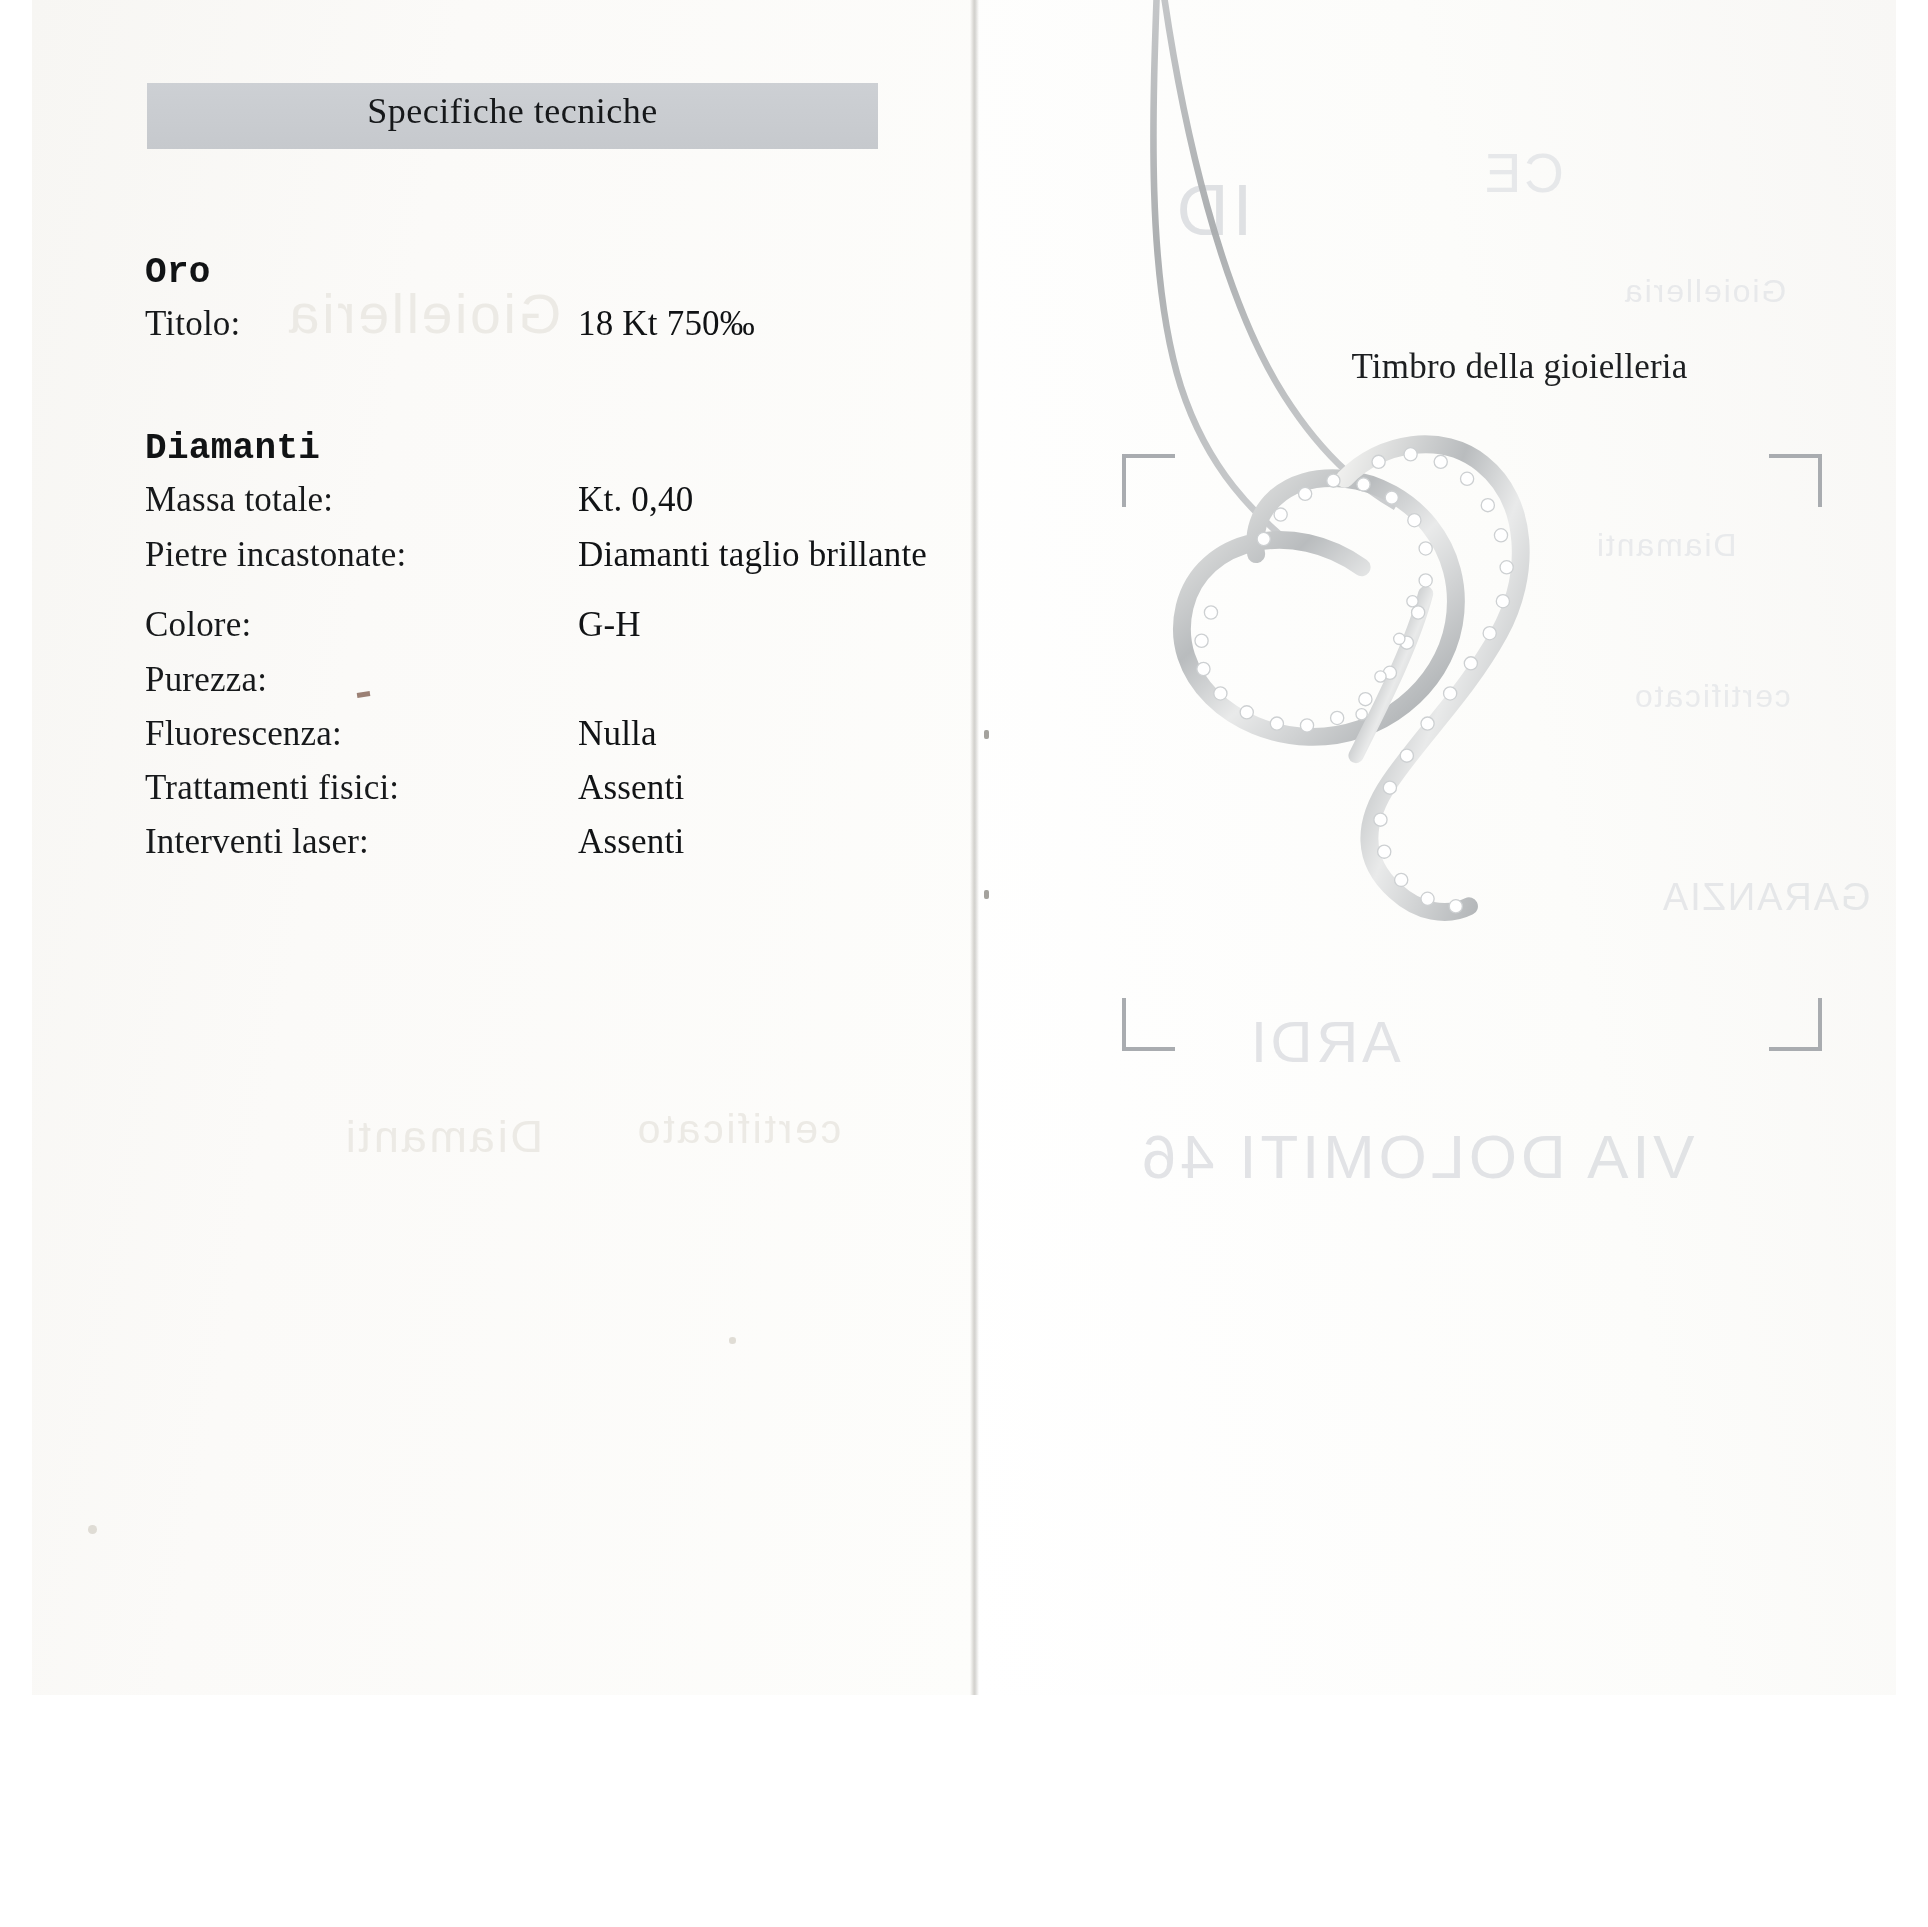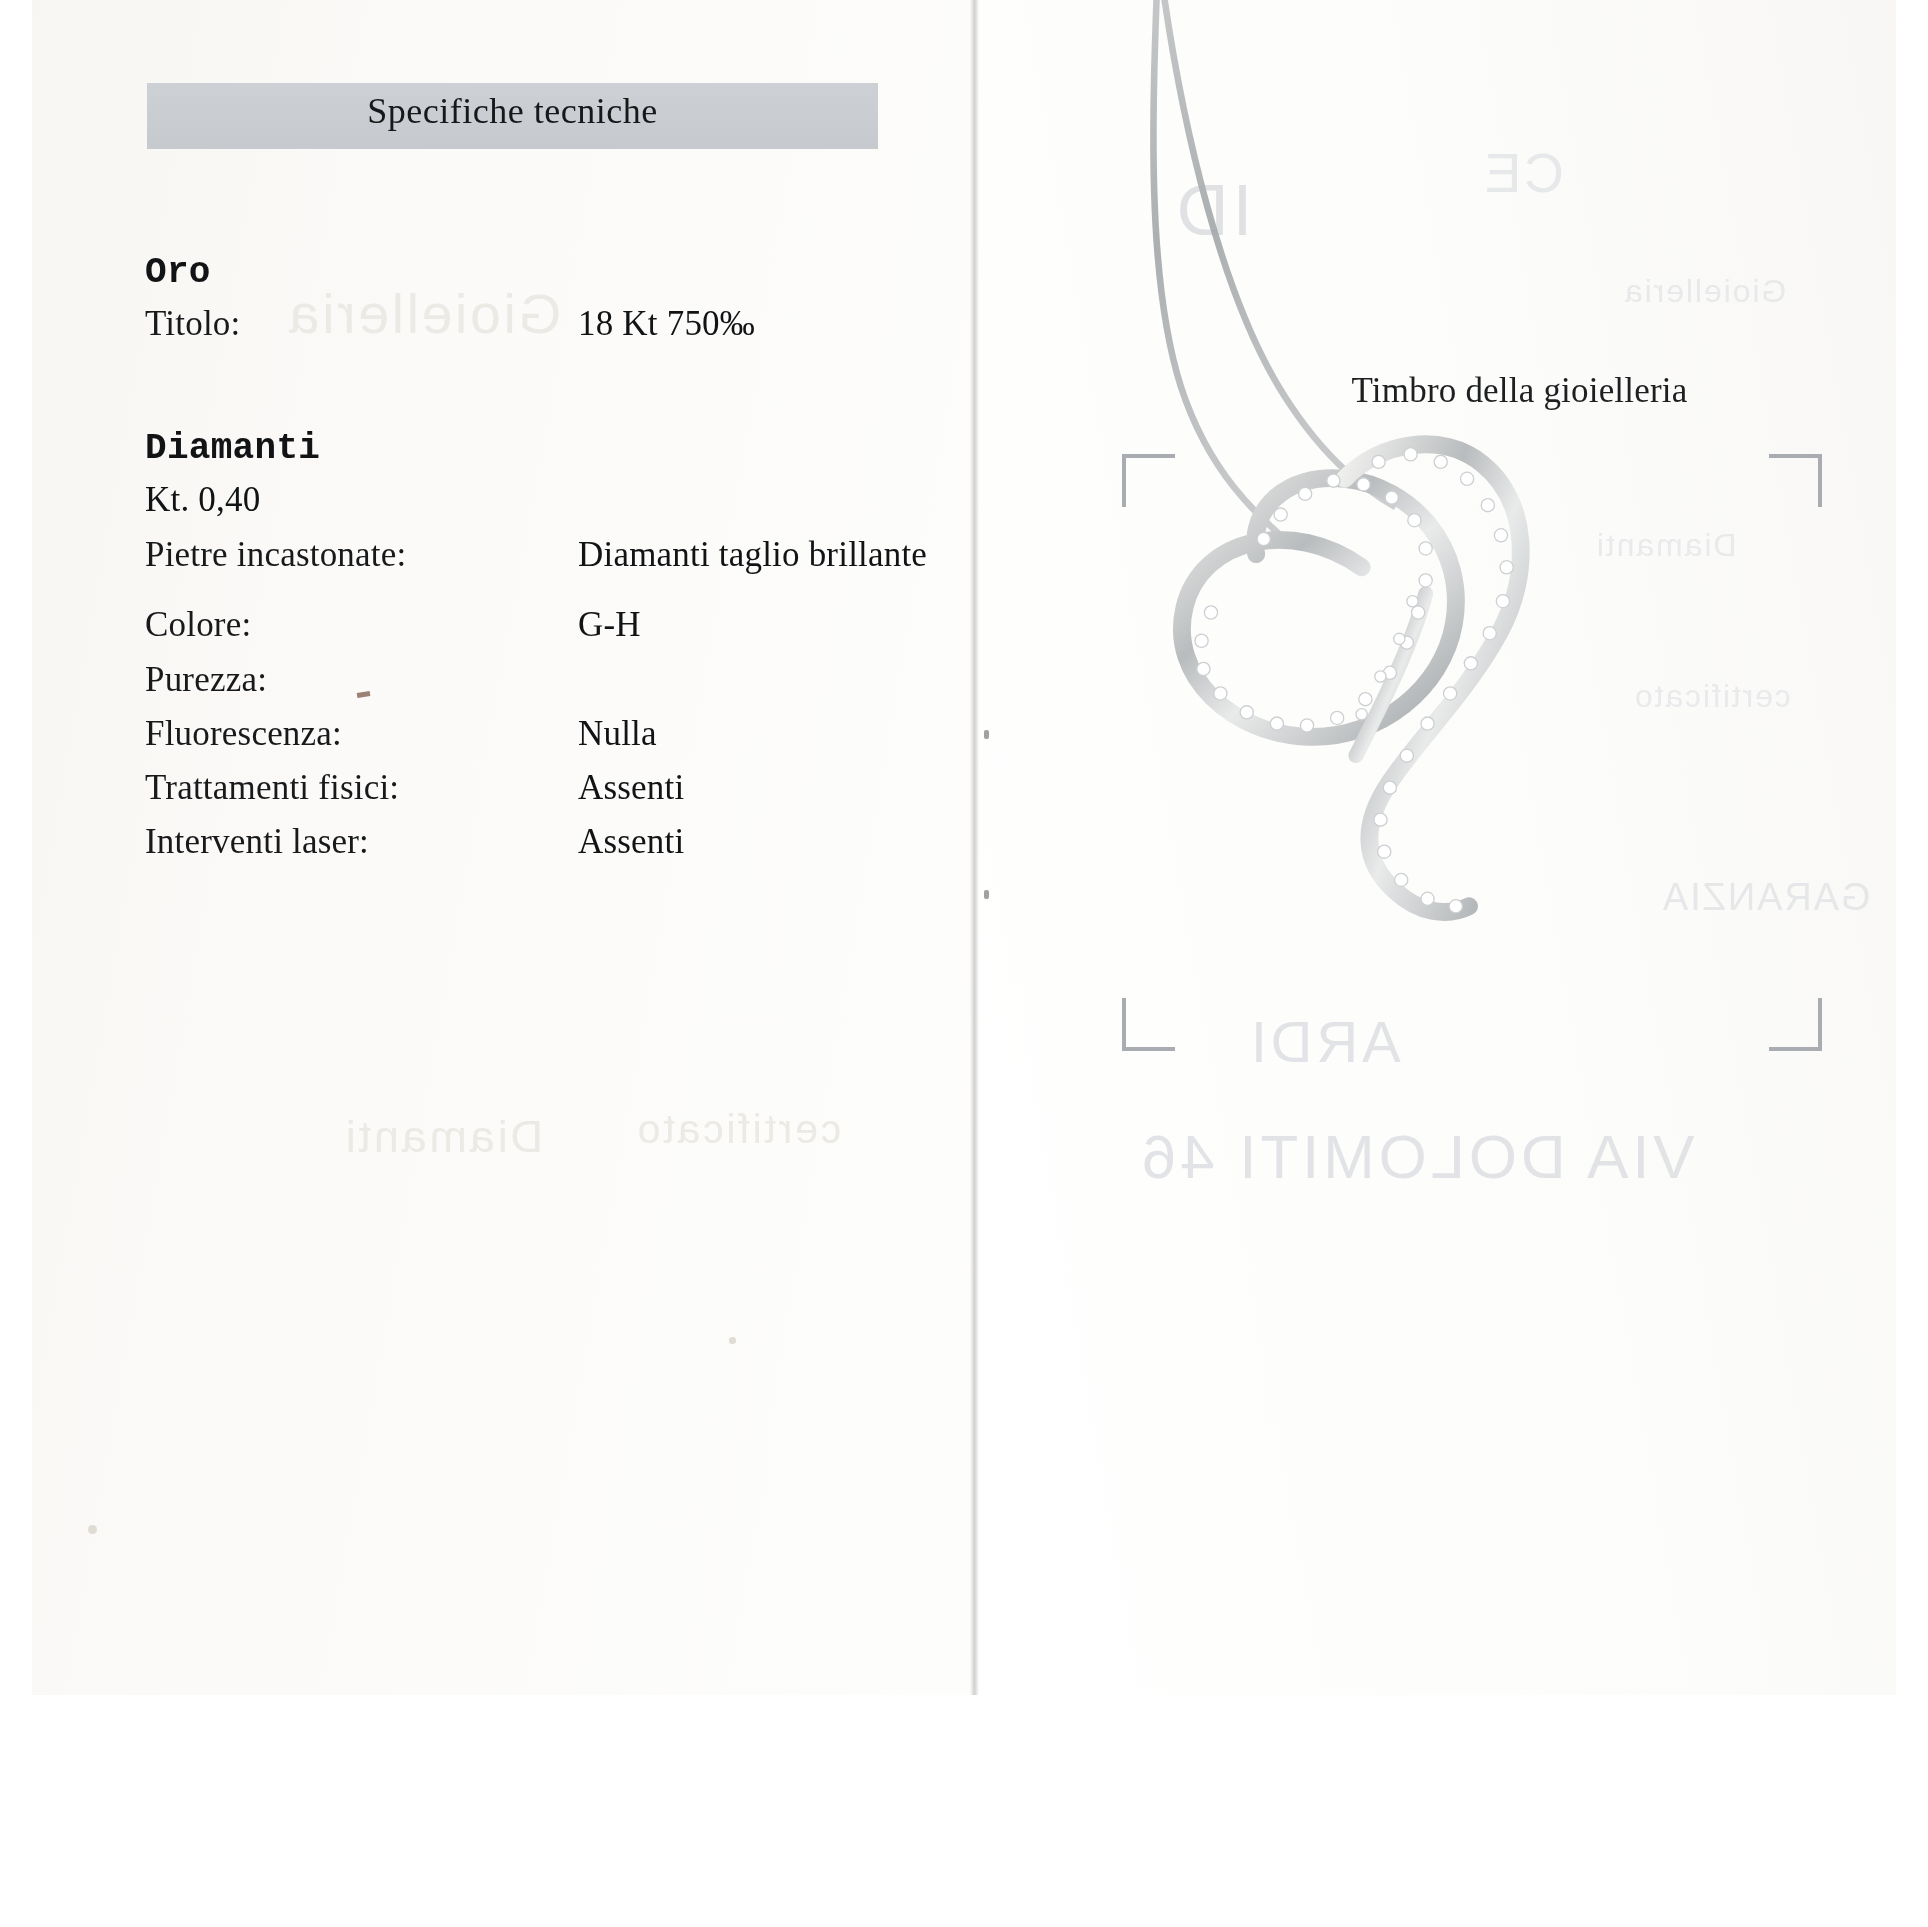--- a/index.html
+++ b/index.html
@@ -148,21 +148,20 @@
   
   .stamp-caption {
     position: absolute;
     left: 1224px;
     top: 347px;
     width: 527px;
     text-align: center;
     font-size: 35px;
     color: #1d1f21;
     letter-spacing: 0.2px;
-    margin-top: 24px;
   }
 
   
   .crop {
     position: absolute;
     width: 49px;
     height: 49px;
     border-color: #a9acb0;
     border-style: solid;
     border-width: 0;
@@ -251,20 +250,21 @@
         <div class="row">
           <div class="label">Titolo:</div>
           <div class="value">18 Kt 750‰</div>
         </div>
       </div>
 
       <div class="section" id="diamond-section">
         <div class="section-title">Diamanti</div>
 
         <div class="row">
+          <div class="label">Massa totale:</div>
           <div class="value">Kt. 0,40</div>
         </div>
 
         <div class="row">
           <div class="label">Pietre incastonate:</div>
           <div class="value">Diamanti taglio brillante</div>
         </div>
 
         <div class="row" style="margin-top:26px;">
           <div class="label">Colore:</div>

